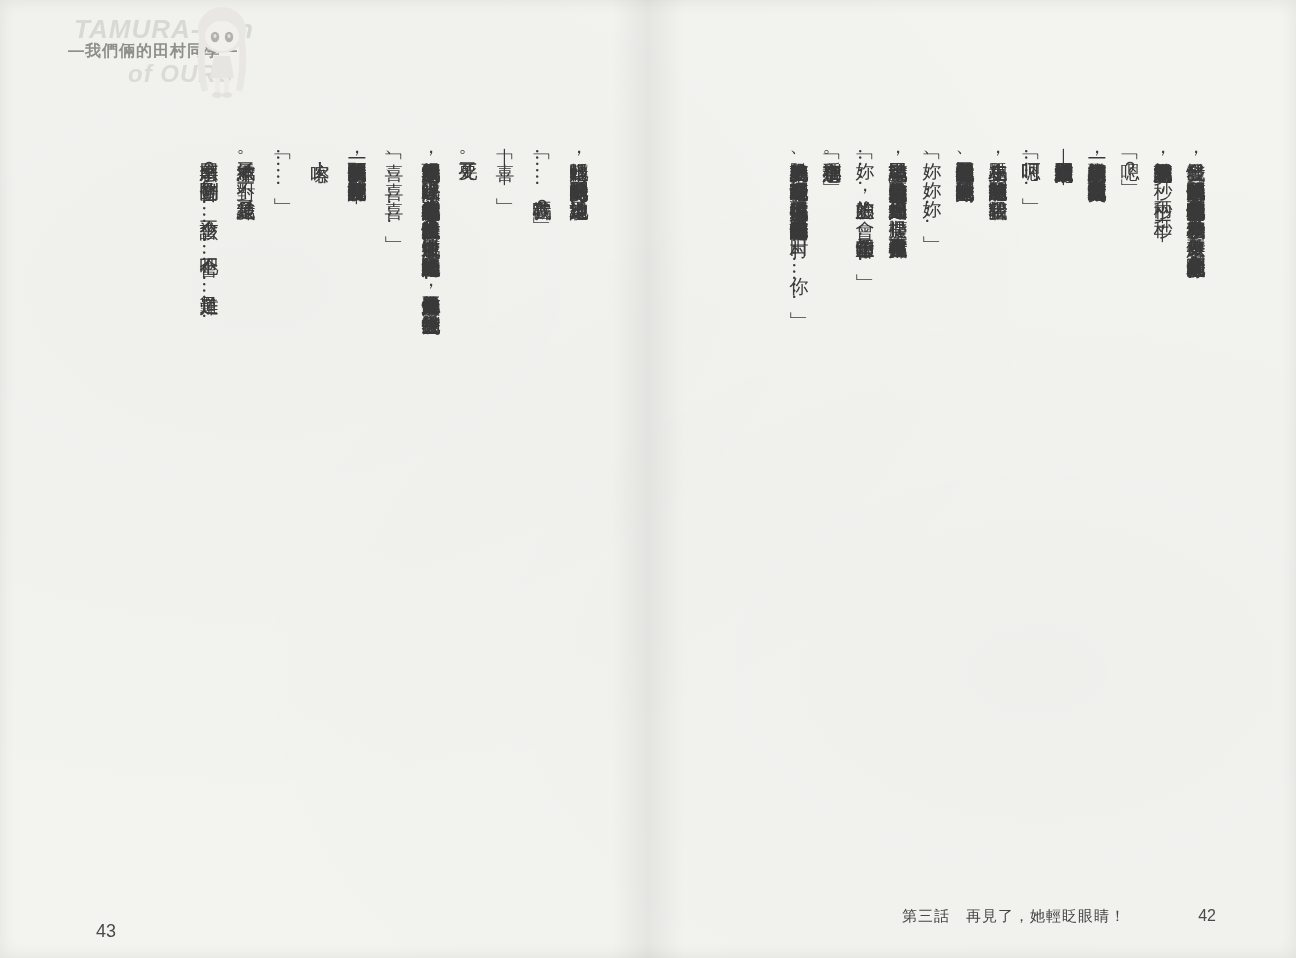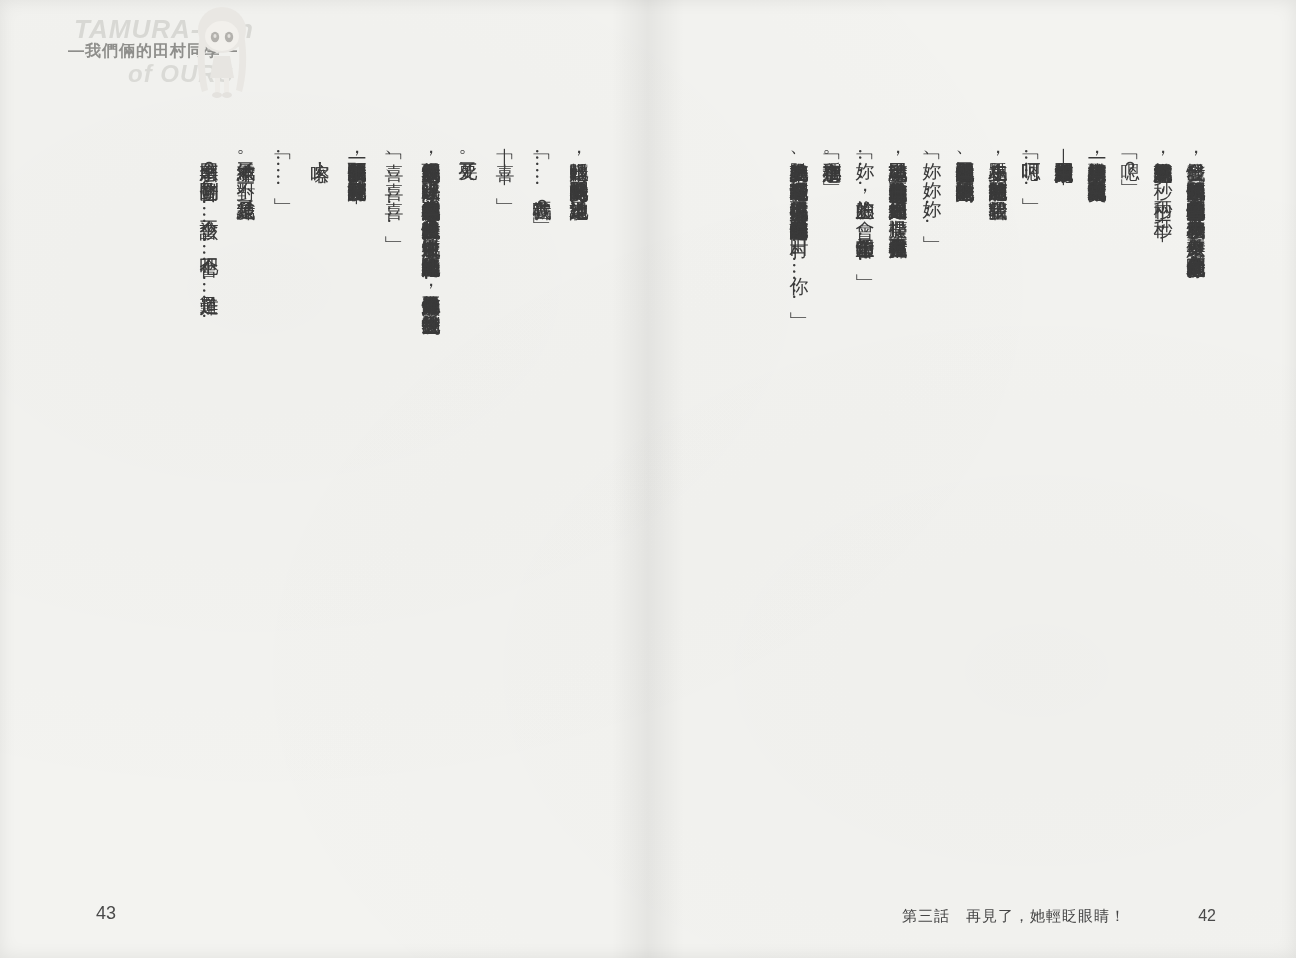--- a/index.html
+++ b/index.html
@@ -50,21 +50,21 @@
     writing-mode:vertical-rl;text-orientation:mixed;
     font-size:19px;color:#3a3a3a;
   }
   .page-right .vtext{right:83px;line-height:33px;}
   .page-left  .vtext{right:50px;line-height:37px;}
   .vtext p{margin:0;padding:0;text-indent:2em;}
   .vtext .note{font-size:10px;letter-spacing:0;}
 
   
   .pagenum-left{
-    position:absolute;left:96px;bottom:34px;
+    position:absolute;left:96px;bottom:16px;
     font-family:"Liberation Sans",sans-serif;
     font-size:18px;color:#4a4a4a;
   }
   .footer-right{
     position:absolute;right:80px;bottom:32px;
     font-family:"Liberation Sans",sans-serif;
     font-size:15px;color:#454545;white-space:nowrap;
   }
   .footer-right .chapter{letter-spacing:1px;}
   .footer-right .num{font-size:16px;margin-left:68px;color:#4a4a4a;}

